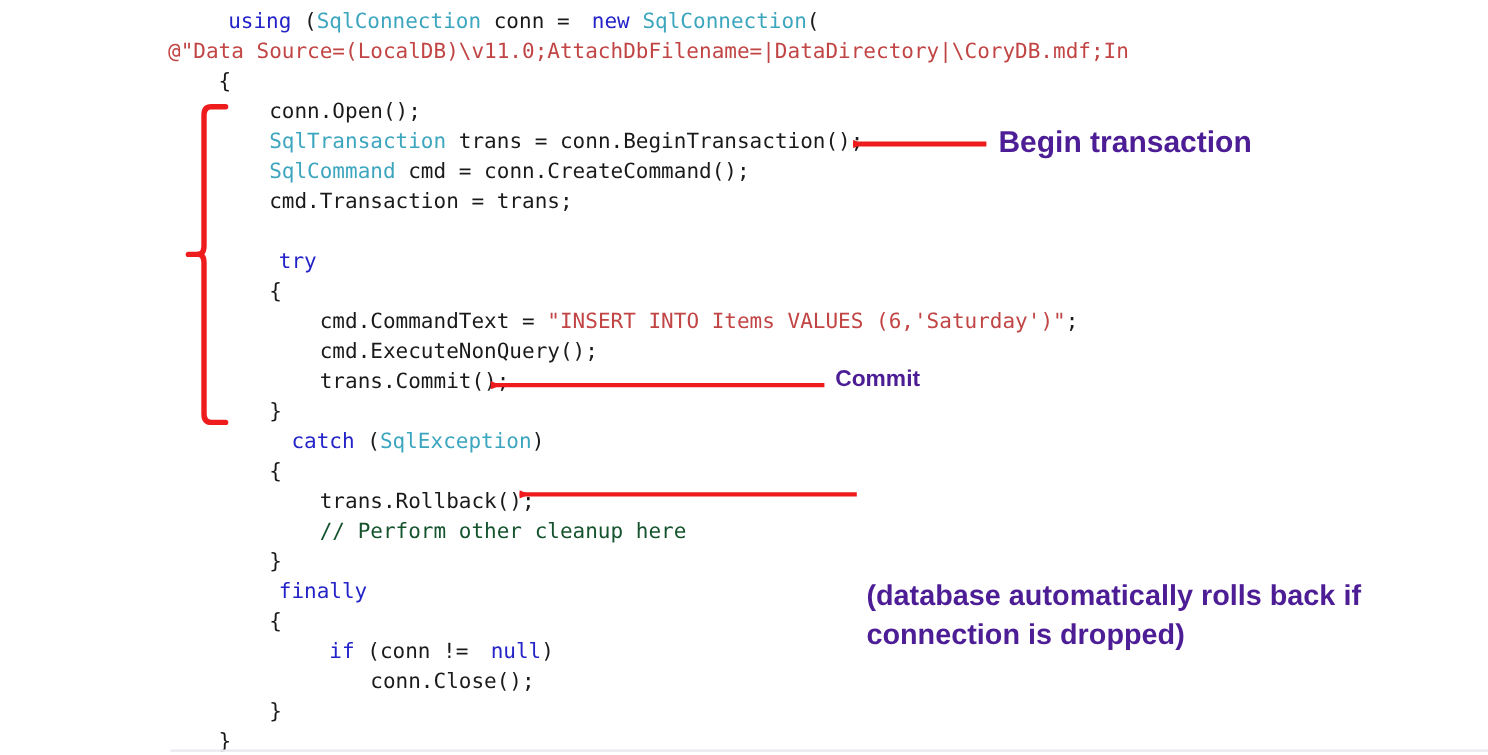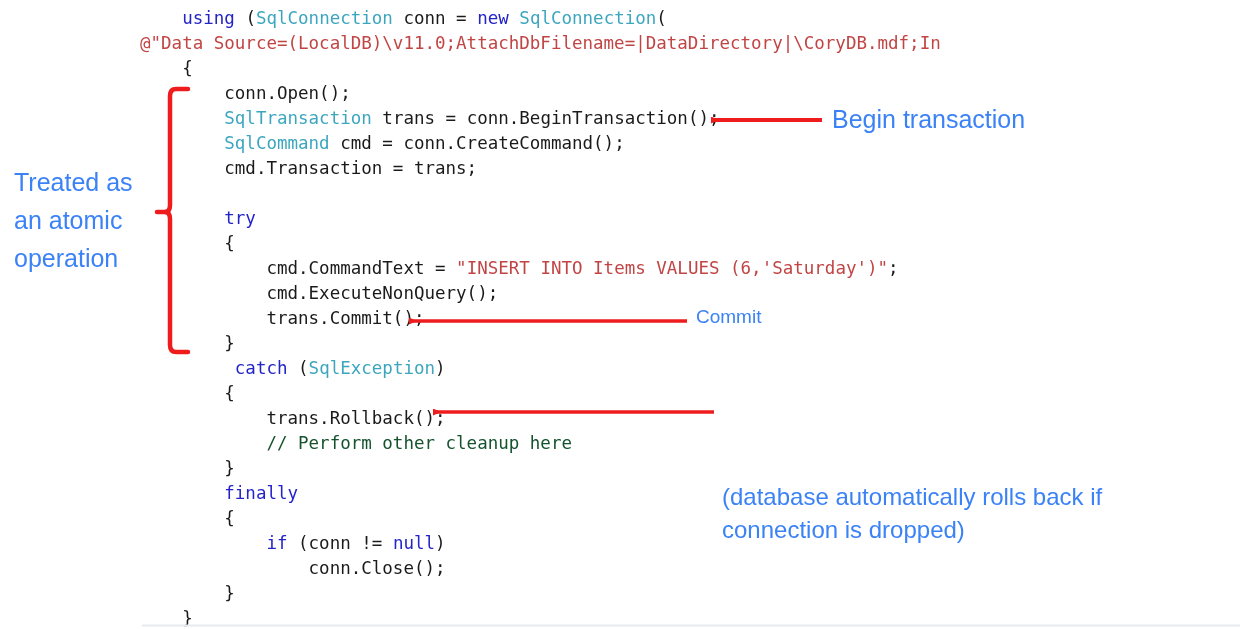--- a/index.html
+++ b/index.html
@@ -24,32 +24,32 @@
     top: 6px;
     width: 1100px;
     font-family: "DejaVu Sans Mono", "Liberation Mono", monospace;
     font-size: 17.5px;
     line-height: 25px;
     letter-spacing: 0px;
     white-space: pre;
     color: #1a1a1a;
   }
   .ln { display: block; height: 25px; }
-  .kw   { color: #2323c8; }          
+  .kw   { color: #2323c8; margin-left: 8px; }          
   .type { color: #3da6bf; }          
   .str  { color: #c24545; }          
   .cmt  { color: #14532d; }          
   .pl   { color: #1a1a1a; }          
 
   
   .anno {
     position: absolute;
-    color: #3b82f6;
+    color: #4c1d95;
     font-family: "Liberation Sans", sans-serif;
-    font-weight: 400;
+    font-weight: 700;
     white-space: pre-line;
   }
   #anno-atomic {
     left: 14px; top: 163px;
     font-size: 25px; line-height: 38px;
     width: 160px;
   }
   #anno-begin {
     left: 832px; top: 105px;
     font-size: 25px;
@@ -77,23 +77,20 @@
     pointer-events: none;
   }
 </style>
 </head>
 <body>
 
 <div id="slide">
 
   <div id="code"><div class="ln"><span class="pl">    </span><span class="kw">using </span><span class="pl">(</span><span class="type">SqlConnection</span><span class="pl"> conn = </span><span class="kw">new </span><span class="type">SqlConnection</span><span class="pl">(</span></div><div class="ln"><span class="str">@"Data Source=(LocalDB)\v11.0;AttachDbFilename=|DataDirectory|\CoryDB.mdf;In</span></div><div class="ln"><span class="pl">    </span><span class="pl">{</span></div><div class="ln"><span class="pl">        </span><span class="pl">conn.Open();</span></div><div class="ln"><span class="pl">        </span><span class="type">SqlTransaction</span><span class="pl"> trans = conn.BeginTransaction();</span></div><div class="ln"><span class="pl">        </span><span class="type">SqlCommand</span><span class="pl"> cmd = conn.CreateCommand();</span></div><div class="ln"><span class="pl">        </span><span class="pl">cmd.Transaction = trans;</span></div><div class="ln">&nbsp;</div><div class="ln"><span class="pl">        </span><span class="kw">try</span></div><div class="ln"><span class="pl">        </span><span class="pl">{</span></div><div class="ln"><span class="pl">            </span><span class="pl">cmd.CommandText = </span><span class="str">"INSERT INTO Items VALUES (6,'Saturday')"</span><span class="pl">;</span></div><div class="ln"><span class="pl">            </span><span class="pl">cmd.ExecuteNonQuery();</span></div><div class="ln"><span class="pl">            </span><span class="pl">trans.Commit();</span></div><div class="ln"><span class="pl">        </span><span class="pl">}</span></div><div class="ln"><span class="pl">        </span><span class="kw"> catch </span><span class="pl">(</span><span class="type">SqlException</span><span class="pl">)</span></div><div class="ln"><span class="pl">        </span><span class="pl">{</span></div><div class="ln"><span class="pl">            </span><span class="pl">trans.Rollback();</span></div><div class="ln"><span class="pl">            </span><span class="cmt">// Perform other cleanup here</span></div><div class="ln"><span class="pl">        </span><span class="pl">}</span></div><div class="ln"><span class="pl">        </span><span class="kw">finally</span></div><div class="ln"><span class="pl">        </span><span class="pl">{</span></div><div class="ln"><span class="pl">            </span><span class="kw">if </span><span class="pl">(conn != </span><span class="kw">null</span><span class="pl">)</span></div><div class="ln"><span class="pl">                </span><span class="pl">conn.Close();</span></div><div class="ln"><span class="pl">        </span><span class="pl">}</span></div><div class="ln"><span class="pl">    </span><span class="pl">}</span></div></div>
 
-  <div class="anno" id="anno-atomic">Treated as
-an atomic
-operation</div>
 
   <div class="anno" id="anno-begin">Begin transaction</div>
 
   <div class="anno" id="anno-commit">Commit</div>
 
 
   <div class="anno" id="anno-autorollback">(database automatically rolls back if
 connection is dropped)</div>
 
   <svg id="overlay" viewBox="0 0 1240 629">

